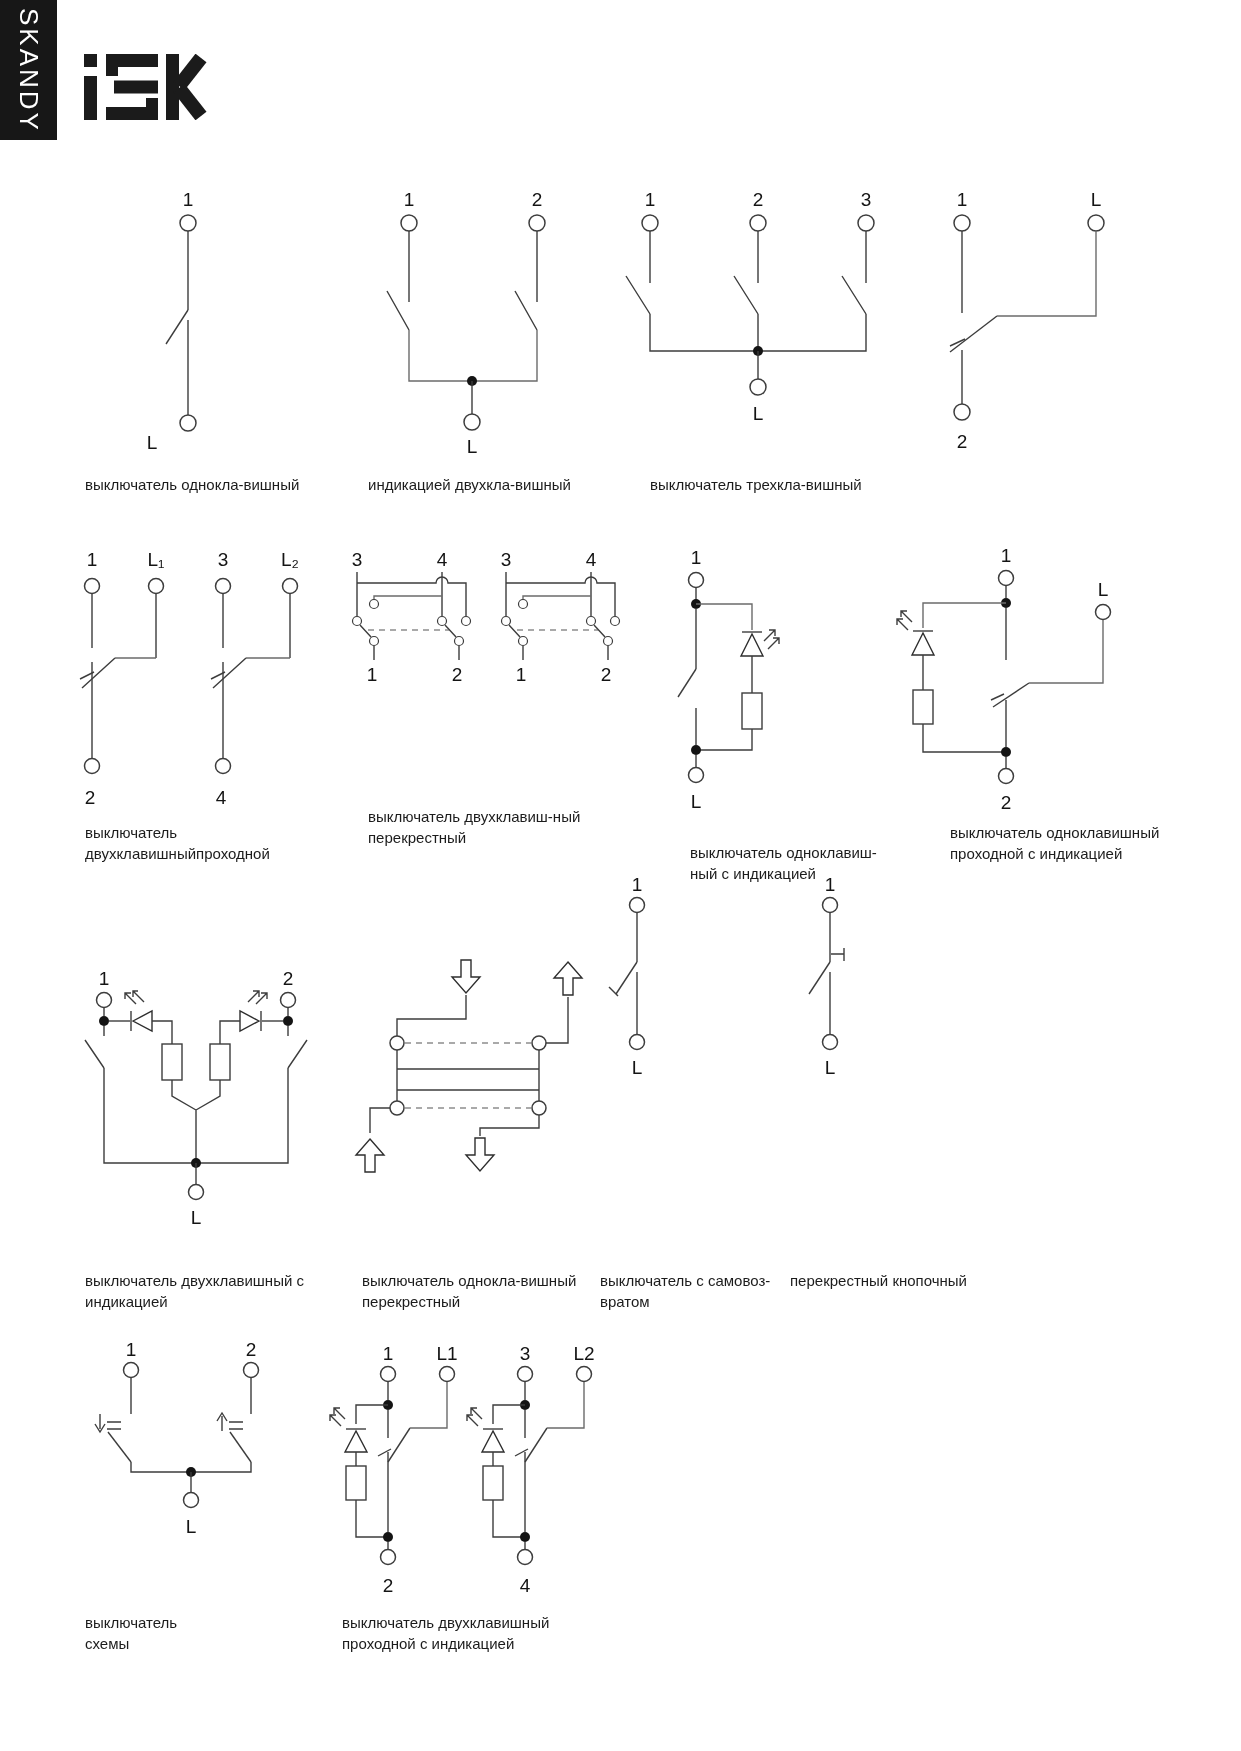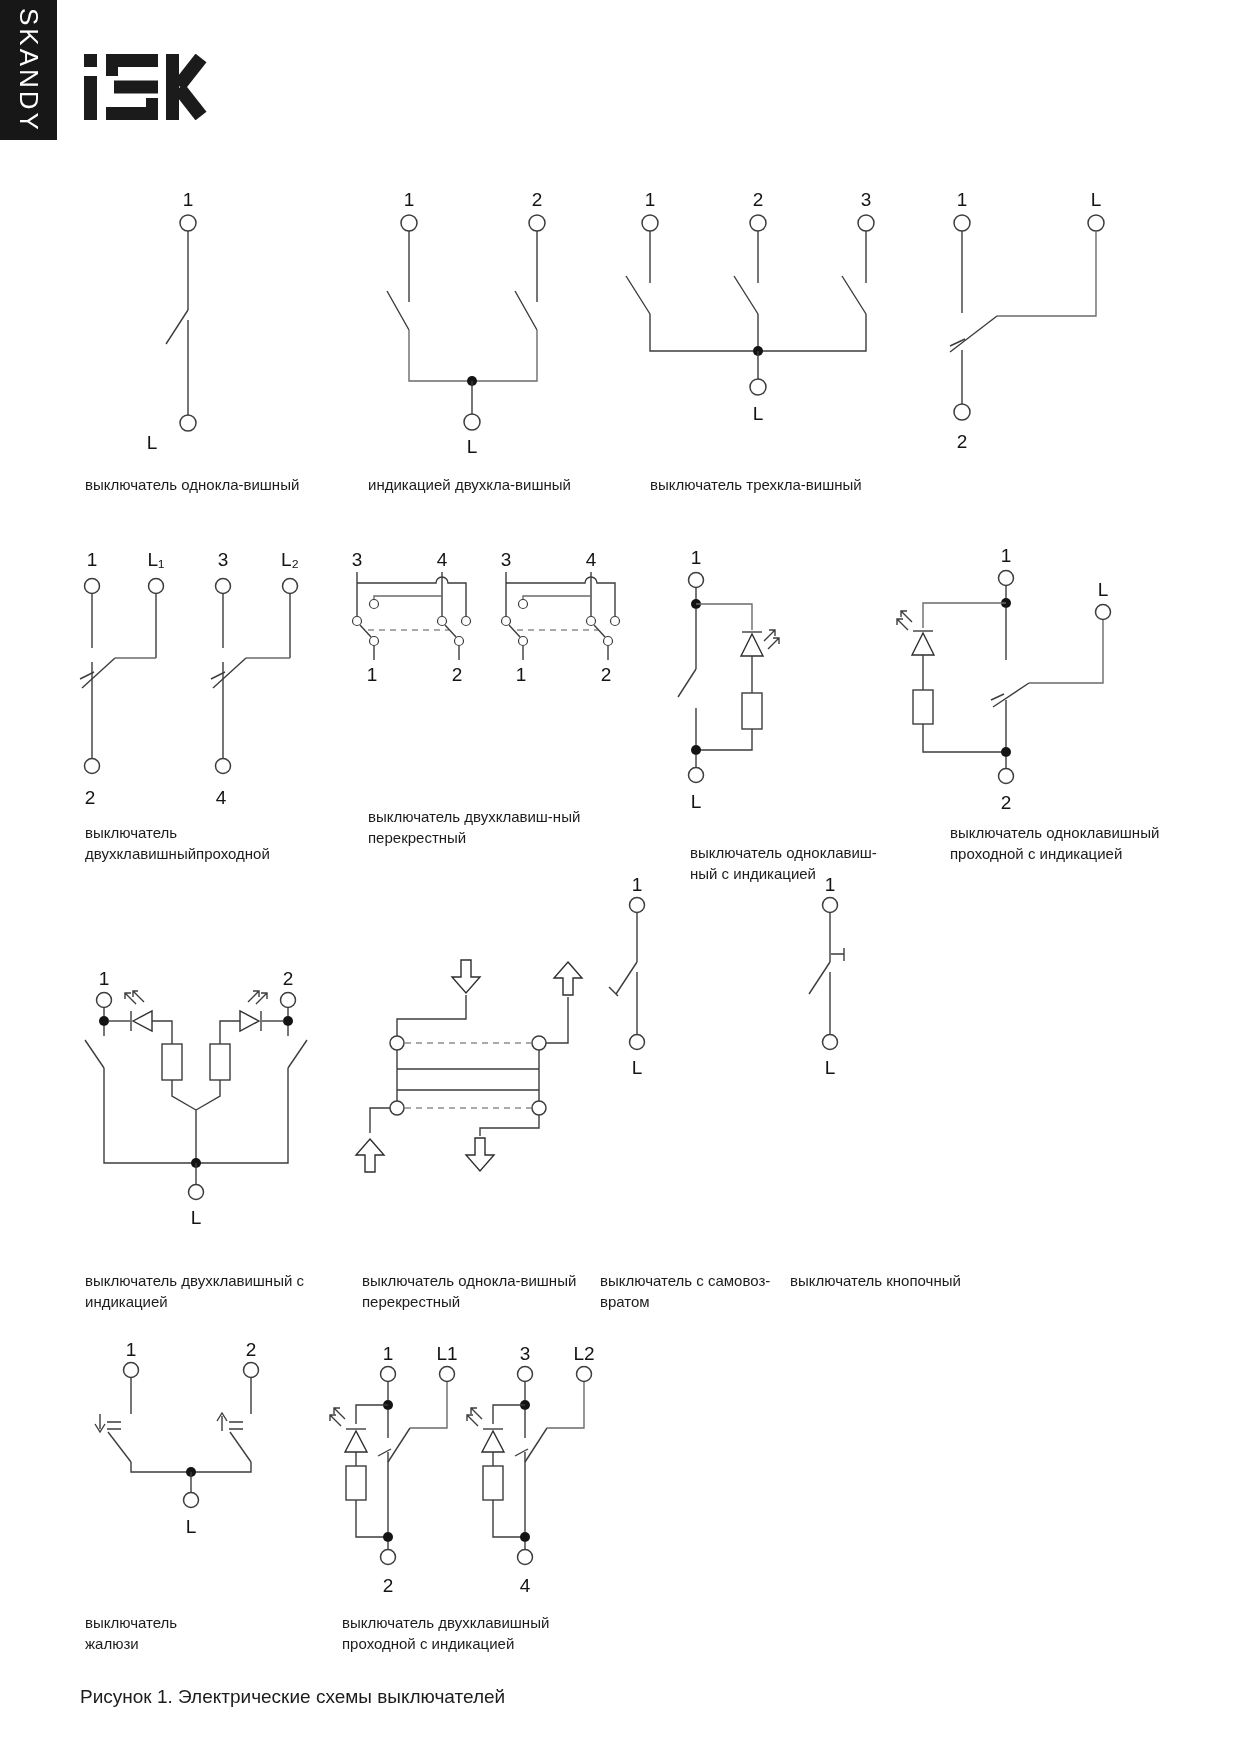--- a/index.html
+++ b/index.html
@@ -393,28 +393,27 @@
   </div>
   <div class="cap" style="left:362px;top:1270px">
     <span>выключатель однокла-вишный</span>
     <span>перекрестный</span>
   </div>
   <div class="cap" style="left:600px;top:1270px">
     <span>выключатель с самовоз-</span>
     <span>вратом</span>
   </div>
   <div class="cap" style="left:790px;top:1270px">
-    <span>выключатель кнопочный</span>
+    <span>перекрестный кнопочный</span>
     <span></span>
   </div>
 
   <div class="cap" style="left:85px;top:1612px">
     <span>выключатель</span>
-    <span>жалюзи</span>
+    <span>схемы</span>
   </div>
   <div class="cap" style="left:342px;top:1612px">
     <span>выключатель двухклавишный</span>
     <span>проходной с индикацией</span>
   </div>
 
-  <div class="figcap" style="left:80px;top:1686px">Рисунок 1. Электрические схемы выключателей</div>
 
 </div>
 
 </body></html>

